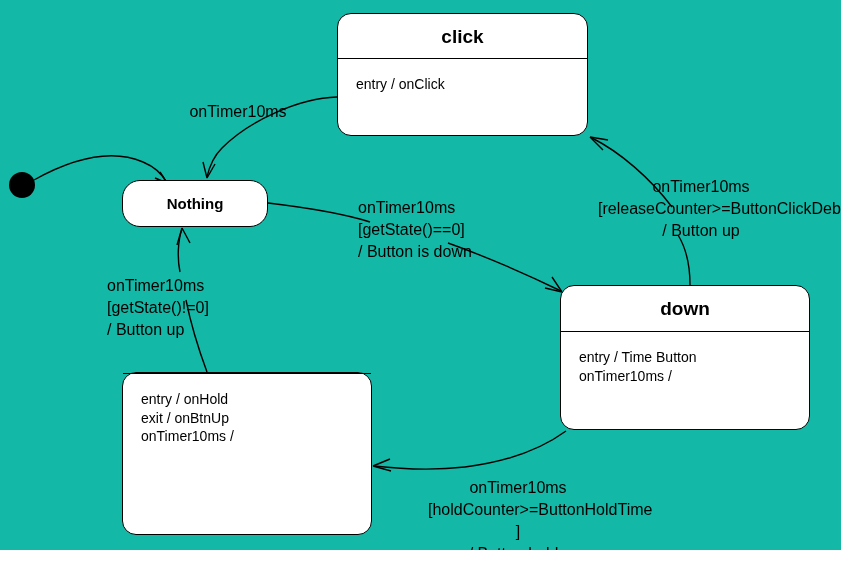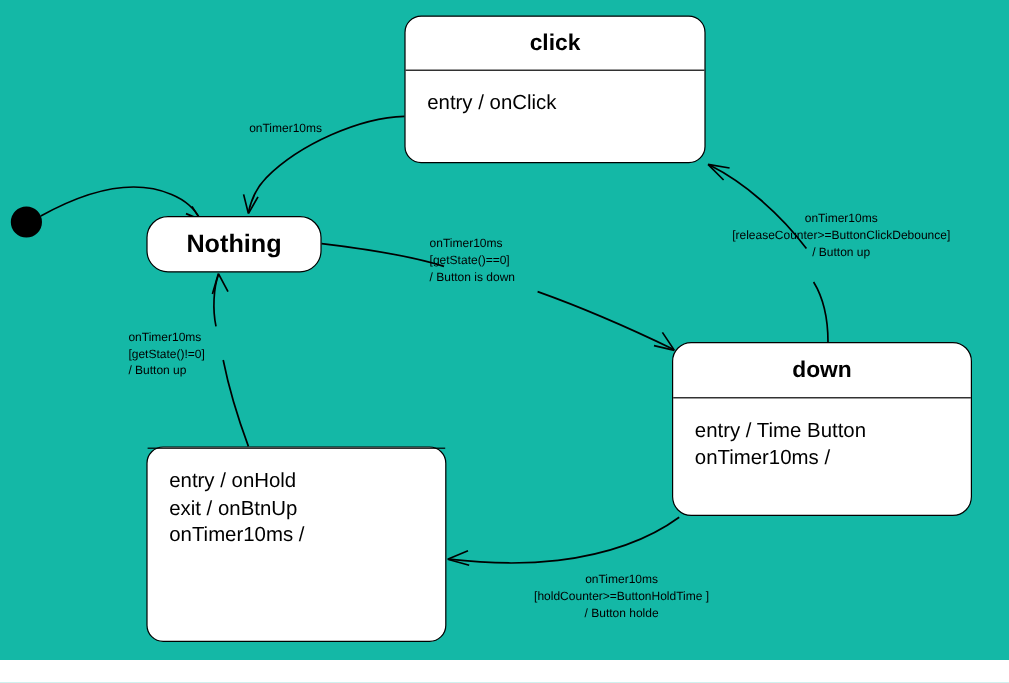--- a/index.html
+++ b/index.html
@@ -44,39 +44,39 @@
     display: flex;
     align-items: center;
     justify-content: center;
   }
   .state .divider {
     border-top: 1.6px solid #000000;
     height: 0;
     margin: 0;
   }
   .state .body {
-    font-size: 17px;
+    font-size: 14px;
     color: #000000;
     padding: 16px 0 0 18px;
     line-height: 1.33;
     white-space: pre-line;
   }
   .state.simple {
     display: flex;
     align-items: center;
     justify-content: center;
     border-radius: 18px;
   }
   .state.simple .title {
-    font-size: 21px;
+    font-size: 15px;
   }
 
   .edge-label {
     position: absolute;
-    font-size: 10px;
+    font-size: 16px;
     color: #000000;
     line-height: 1.38;
     white-space: pre-line;
     z-index: 3;
   }
   .edge-label.center { text-align: center; }
   .edge-label.left   { text-align: left; }
 </style>
 </head>
 <body>
@@ -126,21 +126,21 @@
   <div class="state" style="left:337px; top:13px; width:251px; height:123px;">
     <div class="title" style="height:44px;">click</div>
     <div class="divider"></div>
     <div class="body">entry / onClick</div>
   </div>
 
   <div class="state simple" style="left:122px; top:180px; width:146px; height:47px;">
     <div class="title" style="width:100%; height:100%;">Nothing</div>
   </div>
 
-  <div class="state" style="left:560px; top:285px; width:250px; height:145px;border-radius:16px;">
+  <div class="state" style="left:560px; top:285px; width:250px; height:145px;">
     <div class="title" style="height:45px;">down</div>
     <div class="divider"></div>
     <div class="body">entry / Time Button
 onTimer10ms /</div>
   </div>
 
   <div class="state" style="left:122px; top:372px; width:250px; height:163px;">
     <div class="divider"></div>
     <div class="body">entry / onHold
 exit / onBtnUp

